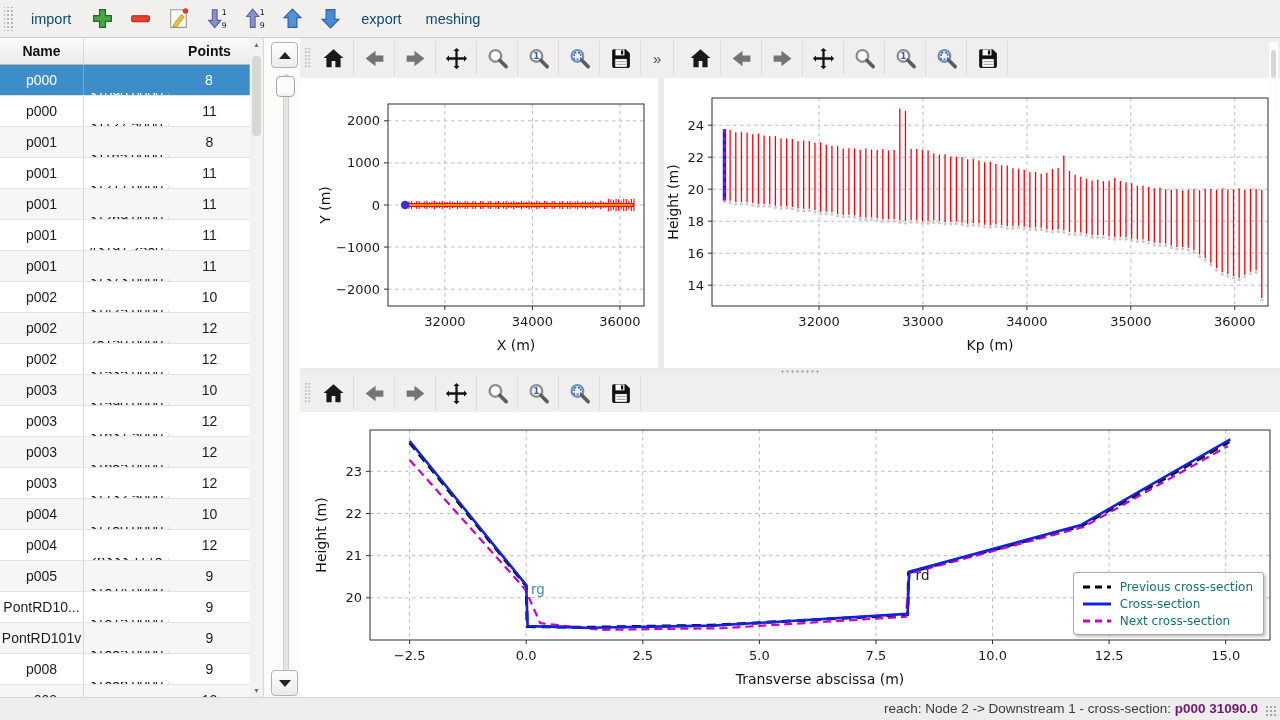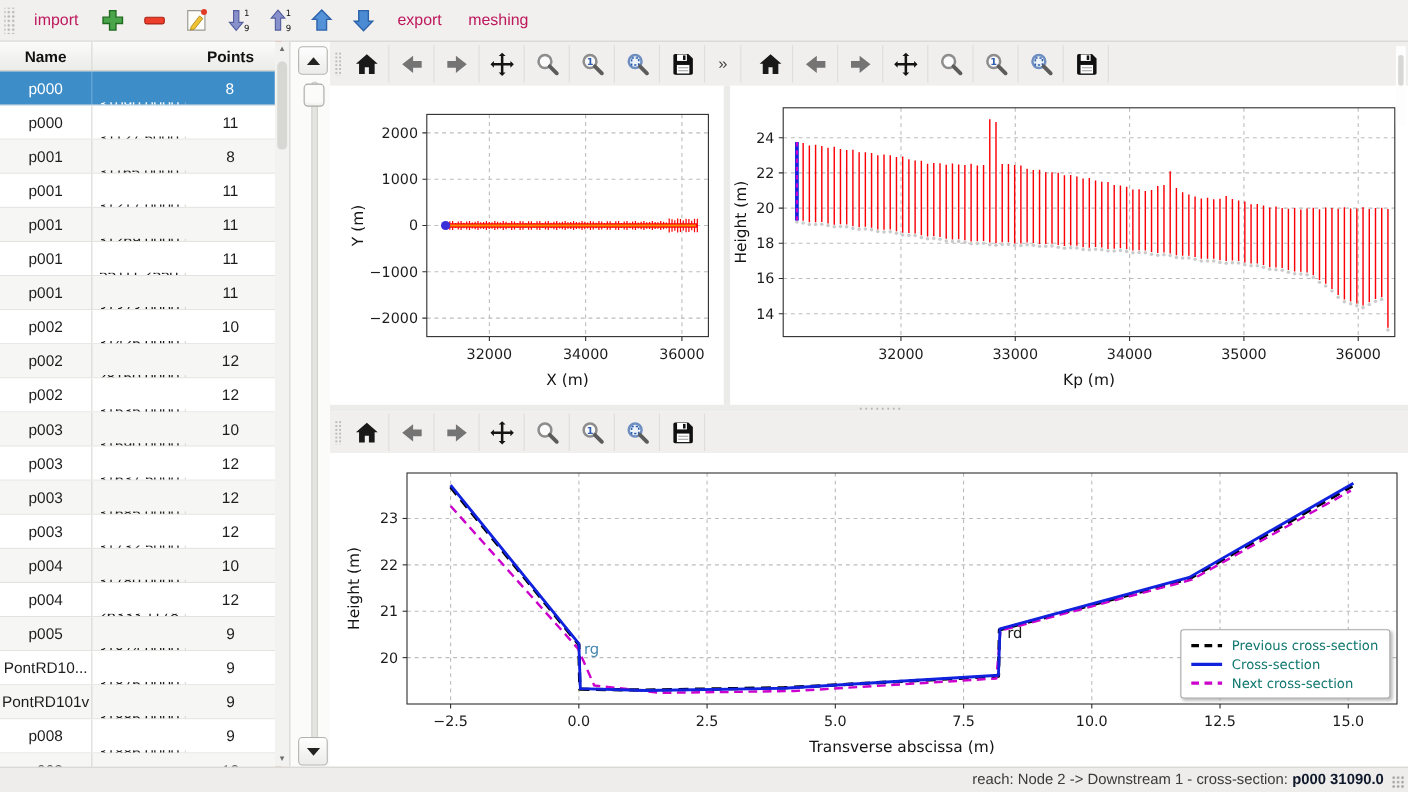--- a/index.html
+++ b/index.html
@@ -4,21 +4,21 @@
 <style>
   html,body{margin:0;padding:0;width:1280px;height:720px;overflow:hidden;
     font-family:"Liberation Sans","DejaVu Sans",sans-serif;background:#ffffff;}
   .abs{position:absolute;}
   
   #main-toolbar{left:0;top:0;width:1280px;height:38px;background:#f1f0ee;
     border-bottom:1px solid #cfcdc9;display:flex;align-items:center;gap:2px;padding-left:4px;box-sizing:border-box;}
   #toolbar-grip{width:10px;height:24px;margin-right:4px;
     background-image:radial-gradient(#b9b7b3 1px, transparent 1.2px);
     background-size:4px 4px;background-position:2px 2px;}
-  .tb-text{font-size:14.5px;color:#be185d;padding:5px 11px;background:none;border:none;
+  .tb-text{font-size:14.5px;color:#0c4a6e;padding:5px 11px;background:none;border:none;
     font-family:inherit;cursor:default;}
   .tb-icon{width:36px;height:30px;display:flex;align-items:center;justify-content:center;}
   .tb-icon svg{width:25px;height:25px;}
   
   #left-panel{left:0;top:38px;width:300px;height:659px;background:#fbfbfa;}
   #xs-table{position:absolute;left:0;top:0;width:250px;height:659px;background:#fff;
     border-right:6px solid #c2410c;overflow:hidden;}
   .thead{display:flex;height:26px;background:linear-gradient(#fbfbfa,#ebebe8);
     border-bottom:1px solid #b9b9b4;}
   .thead .cell{font-weight:bold;font-size:14px;color:#111;}
@@ -66,21 +66,21 @@
   #hsplit{left:300px;top:368px;width:980px;height:6px;background:#ececea;}
   #hsplit .dots{position:absolute;left:480px;top:1px;width:40px;height:4px;
     background-image:radial-gradient(#b5b3af 1px, transparent 1.2px);background-size:5px 5px;}
   #plot-cross{left:300px;top:412px;width:980px;height:285px;}
   #right-scroll{left:1269px;top:42px;width:9px;height:72px;background:#fdfdfd;}
   #right-scroll .thumb{position:absolute;left:2px;top:8px;width:5px;height:28px;background:#d7d7d5;border-radius:3px;}
   
   #status-bar{left:0;top:697px;width:1280px;height:23px;background:#eeedeb;
     border-top:1px solid #d6d4d0;box-sizing:border-box;}
   #status-text{position:absolute;right:22px;top:0;line-height:21px;font-size:13.5px;color:#3a3a3a;}
-  #status-text b{color:#0f172a;}
+  #status-text b{color:#701a75;}
   #resize-grip{position:absolute;right:3px;bottom:3px;width:12px;height:12px;
     background-image:radial-gradient(#a8a6a2 1px, transparent 1.3px);background-size:4px 4px;}
   
   #legend{position:absolute;right:16px;bottom:62px;background:#fff;border:1px solid #a9a9a9;
     border-radius:3px;box-shadow:2px 2px 3px rgba(120,120,120,0.45);padding:5px 10px 5px 7px;}
   .lg-row{display:flex;align-items:center;gap:7px;height:17px;}
   .lg-row span{font-family:"DejaVu Sans",sans-serif;font-size:12px;color:#0f766e;}
 </style>
 </head>
 <body>
@@ -163,21 +163,21 @@
           <div class="cell c1">31217.0000</div>
           <div class="cell c2">11</div>
         </div>
         <div class="trow">
           <div class="cell c0">p001</div>
           <div class="cell c1">31269.0000</div>
           <div class="cell c2">11</div>
         </div>
         <div class="trow">
           <div class="cell c0">p001</div>
-          <div class="cell c1">55111.2550</div>
+          <div class="cell c1">43797.2580</div>
           <div class="cell c2">11</div>
         </div>
         <div class="trow">
           <div class="cell c0">p001</div>
           <div class="cell c1">31373.0000</div>
           <div class="cell c2">11</div>
         </div>
         <div class="trow">
           <div class="cell c0">p002</div>
           <div class="cell c1">31425.0000</div>

